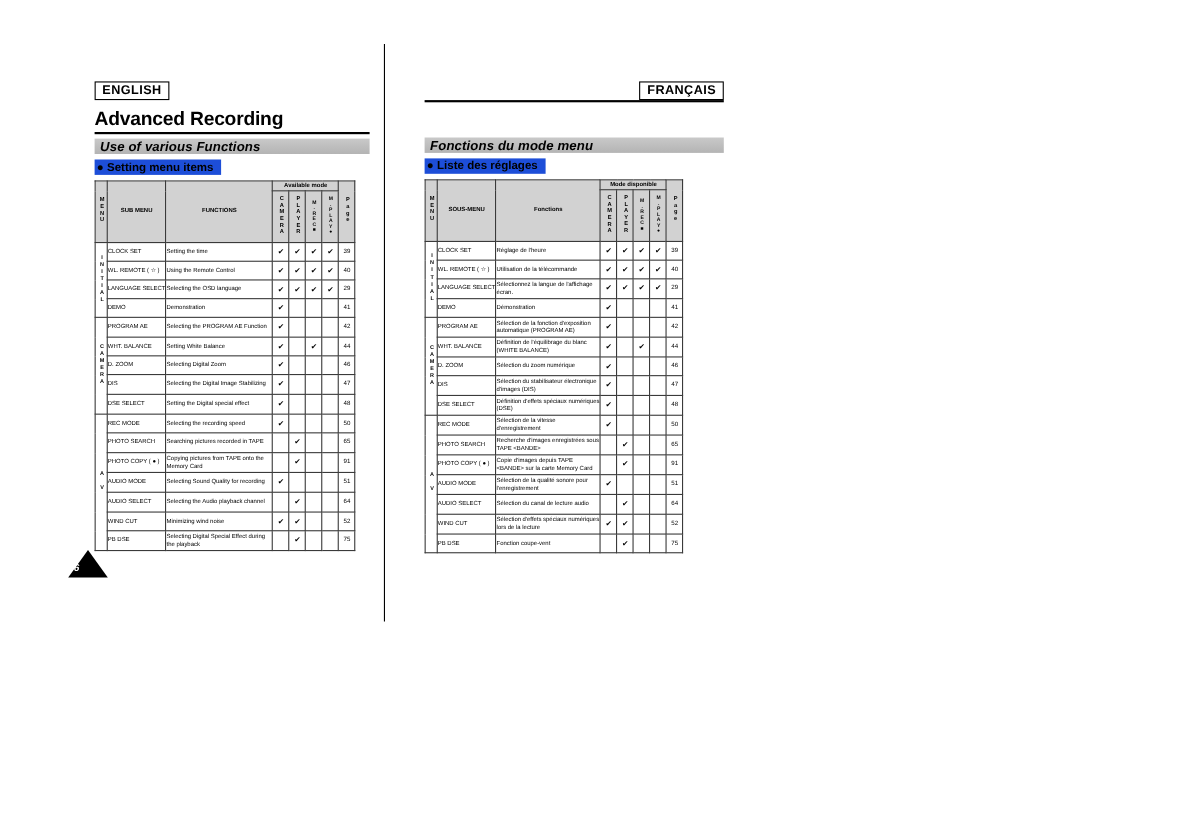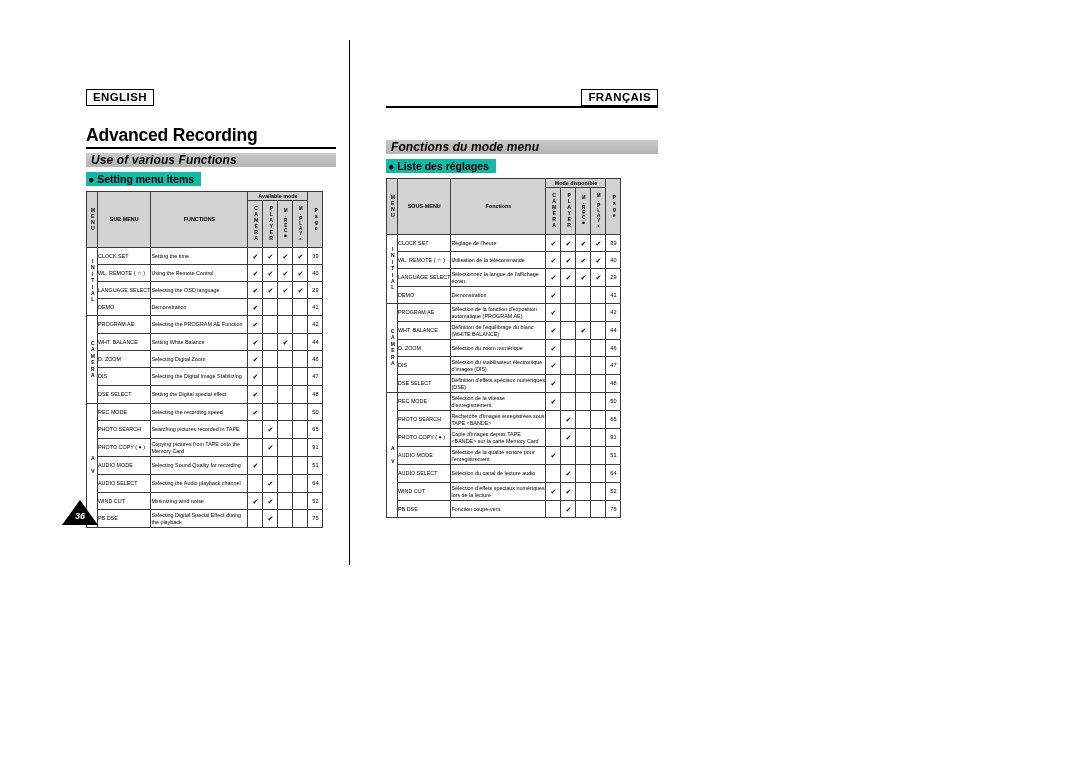--- a/index.html
+++ b/index.html
@@ -24,21 +24,21 @@
   .center-divider {
     position: absolute;
     left: 349px; top: 40px;
     width: 1px; height: 525px;
     background: #000;
   }
 
   
   .col {
     position: absolute;
-    top: 87px;
+    top: 72px;
   }
   .col.en { left: 86px; width: 250px; }
   .col.fr { left: 362px; width: 272px; padding-left: 24px; }
 
   
   .lang-badge-row { height: 17px; position: relative; }
   .lang-badge {
     display: inline-block;
     border: 1.4px solid #000;
     font-size: 11.5px;
@@ -47,21 +47,21 @@
     padding: 1px 6px 2px 6px;
     line-height: 12px;
   }
   .col.fr .lang-badge-row { text-align: right; }
 
   
   .main-title {
     font-size: 17.5px;
     font-weight: bold;
     letter-spacing: -.2px;
-    margin-top: 21px;
+    margin-top: 9px;
     line-height: 20px;
     white-space: nowrap;
   }
   .title-rule {
     border-bottom: 2.2px solid #000;
     margin-top: 2px;
   }
 
   
   .section-bar {
@@ -81,21 +81,21 @@
 
   .bullet-line {
     margin-top: 5px;
     font-size: 10.5px;
     font-weight: bold;
     line-height: 12px;
     height: 12px;
   }
   .bullet-chip {
     display: inline-block;
-    background: #14b8a6;
+    background: #1d4ed8;
     padding: 1px 7px 1px 2px;
   }
 
   
   table.menu-table {
     border-collapse: collapse;
     margin-top: 7px;
     table-layout: fixed;
     font-size: 5.4px;
     line-height: 6.4px;
@@ -176,21 +176,20 @@
     left: 0; top: 0;
     width: 0; height: 0;
     border-left: 18px solid transparent;
     border-right: 18px solid transparent;
     border-bottom: 25px solid #000;
   }
   .page-badge .num {
     position: absolute;
     left: 0; top: 11px;
     width: 36px;
-    text-align: center;
     color: #fff;
     font-size: 9px;
     font-weight: bold;
     font-style: italic;
   }
 </style>
 </head>
 <body>
 
 <div id="page">

